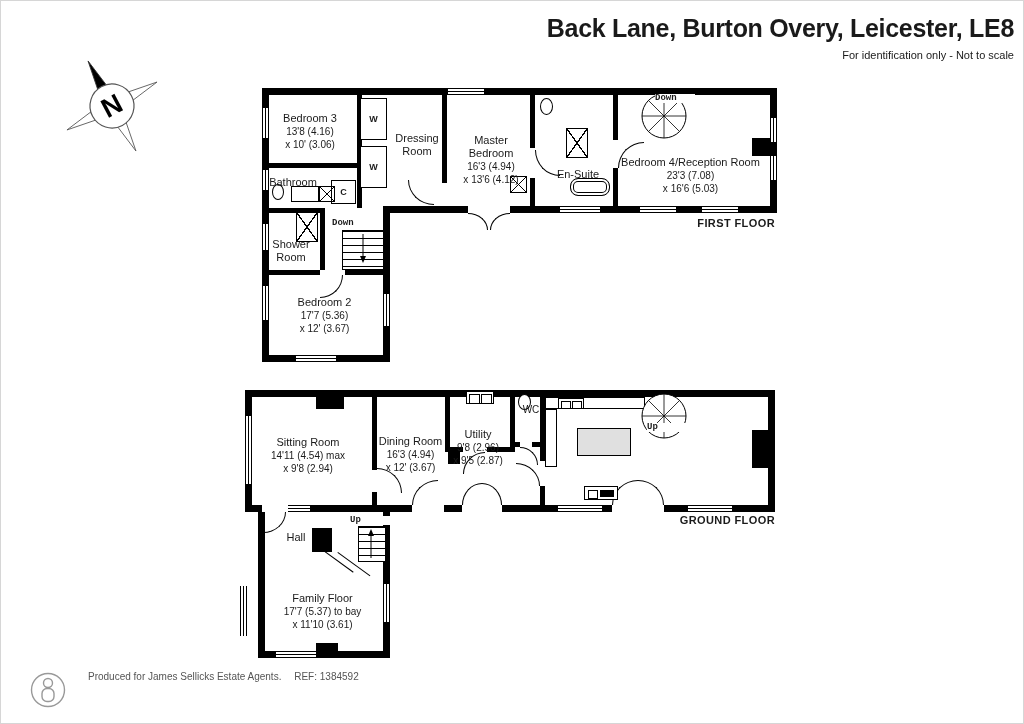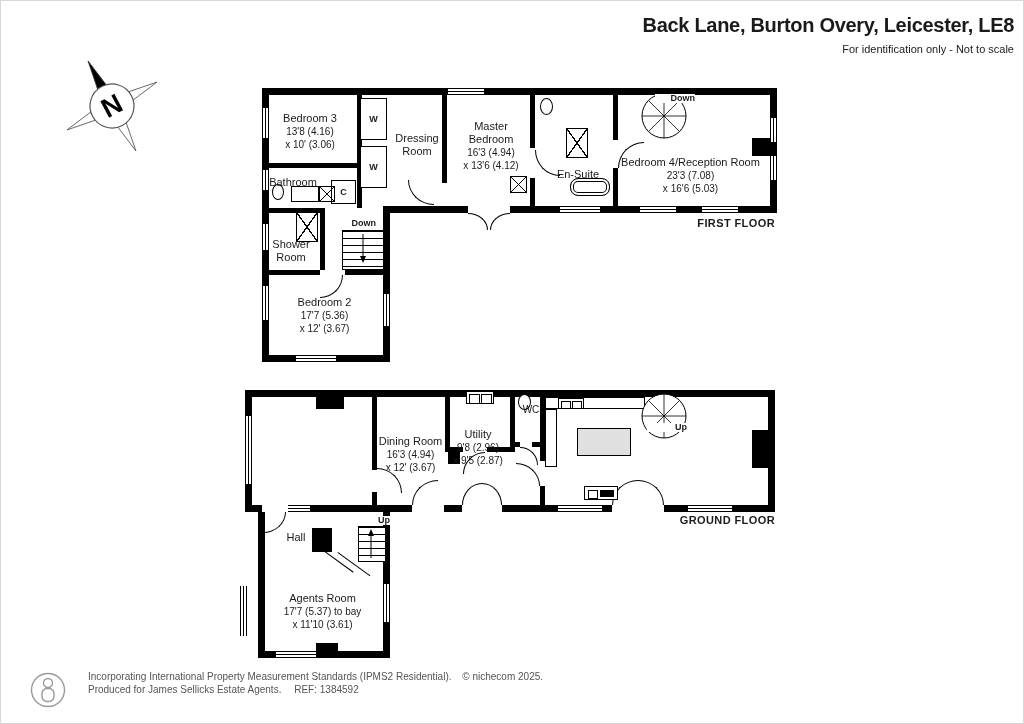--- a/index.html
+++ b/index.html
@@ -7,39 +7,39 @@
         font-family:"Liberation Sans",sans-serif;color:#1a1a1a;box-shadow:inset 0 0 0 1px #d6d6d6;}
   .abs{position:absolute;}
   .wall{position:absolute;background:#000;}
   .blk{position:absolute;background:#000;}
   .gap{position:absolute;background:#fff;}
   .winH{position:absolute;height:7px;background:linear-gradient(to bottom,#000 0 1px,#fff 1px 3px,#000 3px 4px,#fff 4px 6px,#000 6px 7px);}
   .winV{position:absolute;width:7px;background:linear-gradient(to right,#000 0 1px,#fff 1px 3px,#000 3px 4px,#fff 4px 6px,#000 6px 7px);}
   .rlabel{position:absolute;text-align:center;}
   .rname{font-weight:normal;font-size:11px;line-height:1.2;}
   .rdim{font-size:10px;line-height:1.3;}
-  .ann{position:absolute;font-weight:bold;font-size:9px;text-align:right;background:#fff;line-height:1;}
+  .ann{position:absolute;font-weight:bold;font-size:9px;text-align:left;background:#fff;line-height:1;font-family:Liberation Mono, monospace;}
   .floorlab{position:absolute;font-weight:bold;font-size:11px;letter-spacing:.4px;text-align:right;}
   .fix{position:absolute;border:1px solid #000;background:#fff;box-sizing:border-box;}
   .xbox{position:absolute;border:1px solid #000;box-sizing:border-box;background:
     linear-gradient(to bottom right,transparent calc(50% - .6px),#000 calc(50% - .6px) calc(50% + .6px),transparent calc(50% + .6px)),
     linear-gradient(to bottom left,transparent calc(50% - .6px),#000 calc(50% - .6px) calc(50% + .6px),transparent calc(50% + .6px));}
   .stairsV{position:absolute;border:1px solid #000;box-sizing:border-box;
     background:repeating-linear-gradient(to bottom,#000 0 1px,#fff 1px 7px);}
   .arc{position:absolute;box-sizing:border-box;}
   .arc-tl{border-top:1px solid #000;border-left:1px solid #000;border-top-left-radius:100%;}
   .arc-tr{border-top:1px solid #000;border-right:1px solid #000;border-top-right-radius:100%;}
   .arc-bl{border-bottom:1px solid #000;border-left:1px solid #000;border-bottom-left-radius:100%;}
   .arc-br{border-bottom:1px solid #000;border-right:1px solid #000;border-bottom-right-radius:100%;}
   .wbox{position:absolute;border:1px solid #000;box-sizing:border-box;display:flex;align-items:center;justify-content:center;
         font-weight:bold;font-size:9px;background:#fff;}
   .ell{position:absolute;border:1px solid #000;border-radius:50%;background:#fff;box-sizing:border-box;}
   .bath{position:absolute;border:1px solid #000;border-radius:8px;background:#fff;box-sizing:border-box;box-shadow:inset 0 0 0 2px #fff,inset 0 0 0 3px #000;}
   #title-block{position:absolute;left:420px;top:14px;width:594px;text-align:right;}
-  #title-block .t1{font-size:20px;font-weight:bold;letter-spacing:-.3px;}
+  #title-block .t1{font-size:25px;font-weight:bold;letter-spacing:-.3px;}
   #title-block .t2{font-size:15px;margin-top:5px;}
   #title-block .t3{font-size:11px;margin-top:6px;}
   #footer{position:absolute;left:88px;top:671px;font-size:10px;line-height:12.5px;color:#555;}
   .diag{position:absolute;height:1px;background:#000;transform-origin:0 0;}
 </style>
 </head>
 <body>
 
 <div id="page">
 
@@ -144,21 +144,21 @@
     <div class="rname">Bedroom 3</div>
     <div class="rdim">13'8 (4.16)</div>
     <div class="rdim">x 10' (3.06)</div>
   </div>
   <div class="rlabel" style="left:260px;top:176px;width:66px">
     <div class="rname">Bathroom</div>
   </div>
   <div class="rlabel" style="left:390px;top:132px;width:54px">
     <div class="rname">Dressing Room</div>
   </div>
-  <div class="rlabel" style="left:454px;top:120px;width:74px">
+  <div class="rlabel" style="left:454px;top:134px;width:74px">
     <div class="rname">Master Bedroom</div>
     <div class="rdim">16'3 (4.94)</div>
     <div class="rdim">x 13'6 (4.12)</div>
   </div>
   <div class="rlabel" style="left:543px;top:168px;width:70px">
     <div class="rname">En-Suite</div>
   </div>
   <div class="rlabel" style="left:608px;top:156px;width:165px">
     <div class="rname">Bedroom 4/Reception Room</div>
     <div class="rdim">23'3 (7.08)</div>
@@ -257,52 +257,53 @@
 
   <div class="stairsV" style="left:358px;top:526px;width:28px;height:36px"></div>
   <svg class="abs" style="left:366px;top:528px" width="10" height="30">
     <line x1="5" y1="30" x2="5" y2="7" stroke="#000"></line>
       <polygon points="2,8 8,8 5,1" fill="#000"></polygon>
   </svg>
   <div class="ann" style="left:350px;top:516px;width:40px">Up</div>
   <div class="diag" style="left:318px;top:546px;width:44px;transform:rotate(36deg)"></div>
   <div class="diag" style="left:338px;top:552px;width:40px;transform:rotate(36deg)"></div>
 
+  <div class="rlabel" style="left:252px;top:436px;width:112px">
+    <div class="rname">Sitting Room</div>
+    <div class="rdim">14'11 (4.54) max</div>
+    <div class="rdim">x 9'8 (2.94)</div>
+  </div>
   <div class="rlabel" style="left:358px;top:435px;width:105px">
     <div class="rname">Dining Room</div>
     <div class="rdim">16'3 (4.94)</div>
     <div class="rdim">x 12' (3.67)</div>
   </div>
   <div class="rlabel" style="left:441px;top:428px;width:74px">
     <div class="rname">Utility</div>
     <div class="rdim">9'8 (2.96)</div>
     <div class="rdim">x 9'5 (2.87)</div>
   </div>
   <div class="rlabel" style="left:514px;top:404px;width:34px">
     <div class="rname" style="font-size:10px">WC</div>
   </div>
   <div class="rlabel" style="left:268px;top:531px;width:56px">
     <div class="rname">Hall</div>
   </div>
   <div class="rlabel" style="left:250px;top:592px;width:145px">
-    <div class="rname">Agents Room</div>
+    <div class="rname">Family Floor</div>
     <div class="rdim">17'7 (5.37) to bay</div>
     <div class="rdim">x 11'10 (3.61)</div>
   </div>
   <div class="floorlab" style="left:625px;top:514px;width:150px">GROUND FLOOR</div>
 
   <svg class="abs" style="left:28px;top:669px" width="40" height="42" viewBox="0 0 40 42">
     <circle cx="20" cy="21" r="16.5" fill="none" stroke="#999" stroke-width="1.4"></circle>
     <circle cx="20" cy="14" r="4.5" fill="none" stroke="#999" stroke-width="1.4"></circle>
     <rect x="14" y="19.5" width="12" height="13" rx="5" fill="none" stroke="#999" stroke-width="1.4"></rect>
   </svg>
   <div id="footer">
     <div>
-      <span>Incorporating International Property Measurement Standards (IPMS2 Residential).</span>
-      <span style="margin-left:8px">© nichecom 2025.</span>
-    </div>
-    <div>
       <span>Produced for James Sellicks Estate Agents.</span>
       <span style="margin-left:10px">REF: 1384592</span>
     </div>
   </div>
 
 </div>
 
 </body></html>

